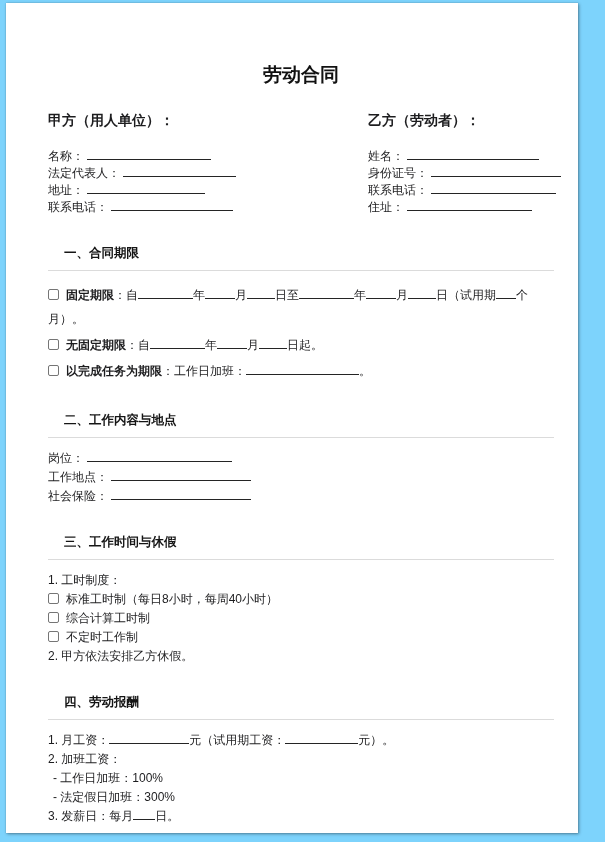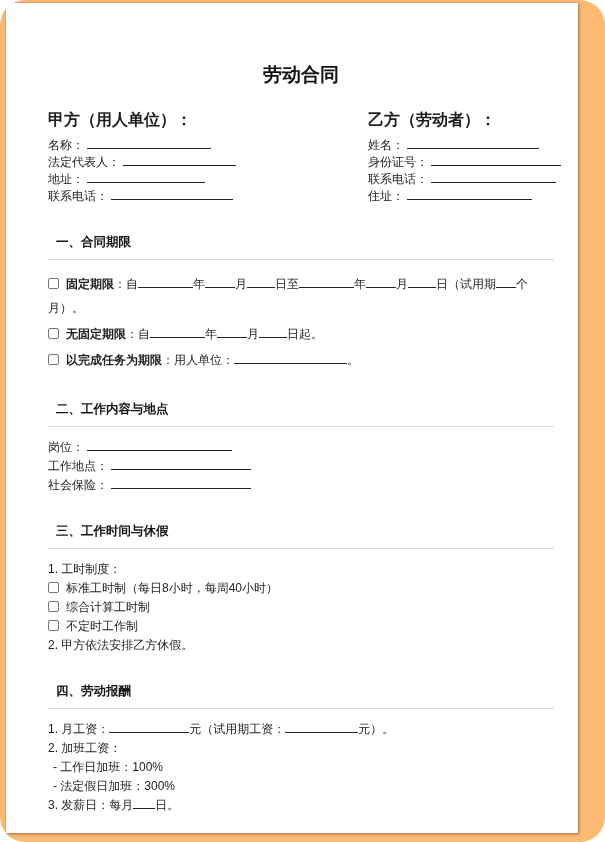--- a/index.html
+++ b/index.html
@@ -1,35 +1,35 @@
 <!DOCTYPE html>
 <html><head>
 <meta charset="utf-8">
 <style>
   * { margin:0; padding:0; box-sizing:border-box; }
   html,body { font-family:"Liberation Sans","DejaVu Sans",sans-serif; }
   .viewport {
     position:relative; width:605px; height:842px;
-    background:#fdba74; overflow:hidden;border-radius:25px;
+    background:#7dd3fc; overflow:hidden;
   }
   .page {
     position:absolute; left:6px; top:3px; width:572px; height:830px;
     background:#ffffff;
     box-shadow:1px 1px 3px rgba(0,0,0,.38), 0 0 1px rgba(0,0,0,.25);
   }
   .content { padding:60px 24px 0 42px; color:#1d1d1f; font-size:12px; }
   .title {
     text-align:center; font-size:19px; font-weight:bold; line-height:24px;
     color:#111;
   }
   .parties { display:grid; grid-template-columns:320px 1fr; margin-top:24px; }
-  .party-heading { font-weight:bold; line-height:18px; margin-bottom:8px; font-size:16px; }
+  .party-heading { font-weight:bold; line-height:18px; margin-bottom:19px; font-size:14px; }
   .field-line { line-height:17px; white-space:nowrap; }
   .section { margin-top:29px; }
-  .section h2 { font-size:12.5px; font-weight:bold; color:#151515; margin:0 8px 8px; }
+  .section h2 { font-size:12.5px; font-weight:bold; color:#151515; margin:0 16px 8px; }
   .rule { border-top:1px solid #dbdbdb; height:0; margin-bottom:12px; }
   .line { line-height:17px; margin-bottom:2px; }
   .para { line-height:24px; margin-bottom:2px; }
   .indent { padding-left:5px; }
   b { font-weight:bold; }
   .cb {
     display:inline-block; width:11px; height:11px;
     border:1px solid #757575; border-radius:2px; background:#fff;
     margin-right:7px; vertical-align:-1px;
   }
@@ -96,21 +96,21 @@
       <section class="section">
         <h2>一、合同期限</h2>
         <div class="rule"></div>
         <p class="para">
           <span class="cb"></span><b>固定期限</b><span>：自</span><span class="bl w55"></span><span>年</span><span class="bl w30"></span><span>月</span><span class="bl w28"></span><span>日至</span><span class="bl w55"></span><span>年</span><span class="bl w30"></span><span>月</span><span class="bl w28"></span><span>日（试用期</span><span class="bl w20"></span><span>个月）。</span>
         </p>
         <p class="para">
           <span class="cb"></span><b>无固定期限</b><span>：自</span><span class="bl w55"></span><span>年</span><span class="bl w30"></span><span>月</span><span class="bl w28"></span><span>日起。</span>
         </p>
         <p class="para">
-          <span class="cb"></span><b>以完成任务为期限</b><span>：用人单位：</span><span class="bl w113"></span><span>。</span>
+          <span class="cb"></span><b>以完成任务为期限</b><span>：工作日加班：</span><span class="bl w113"></span><span>。</span>
         </p>
       </section>
 
       <section class="section">
         <h2>二、工作内容与地点</h2>
         <div class="rule"></div>
         <div class="line">
           <span>岗位：</span>
           <span class="bl w145"></span>
         </div>

